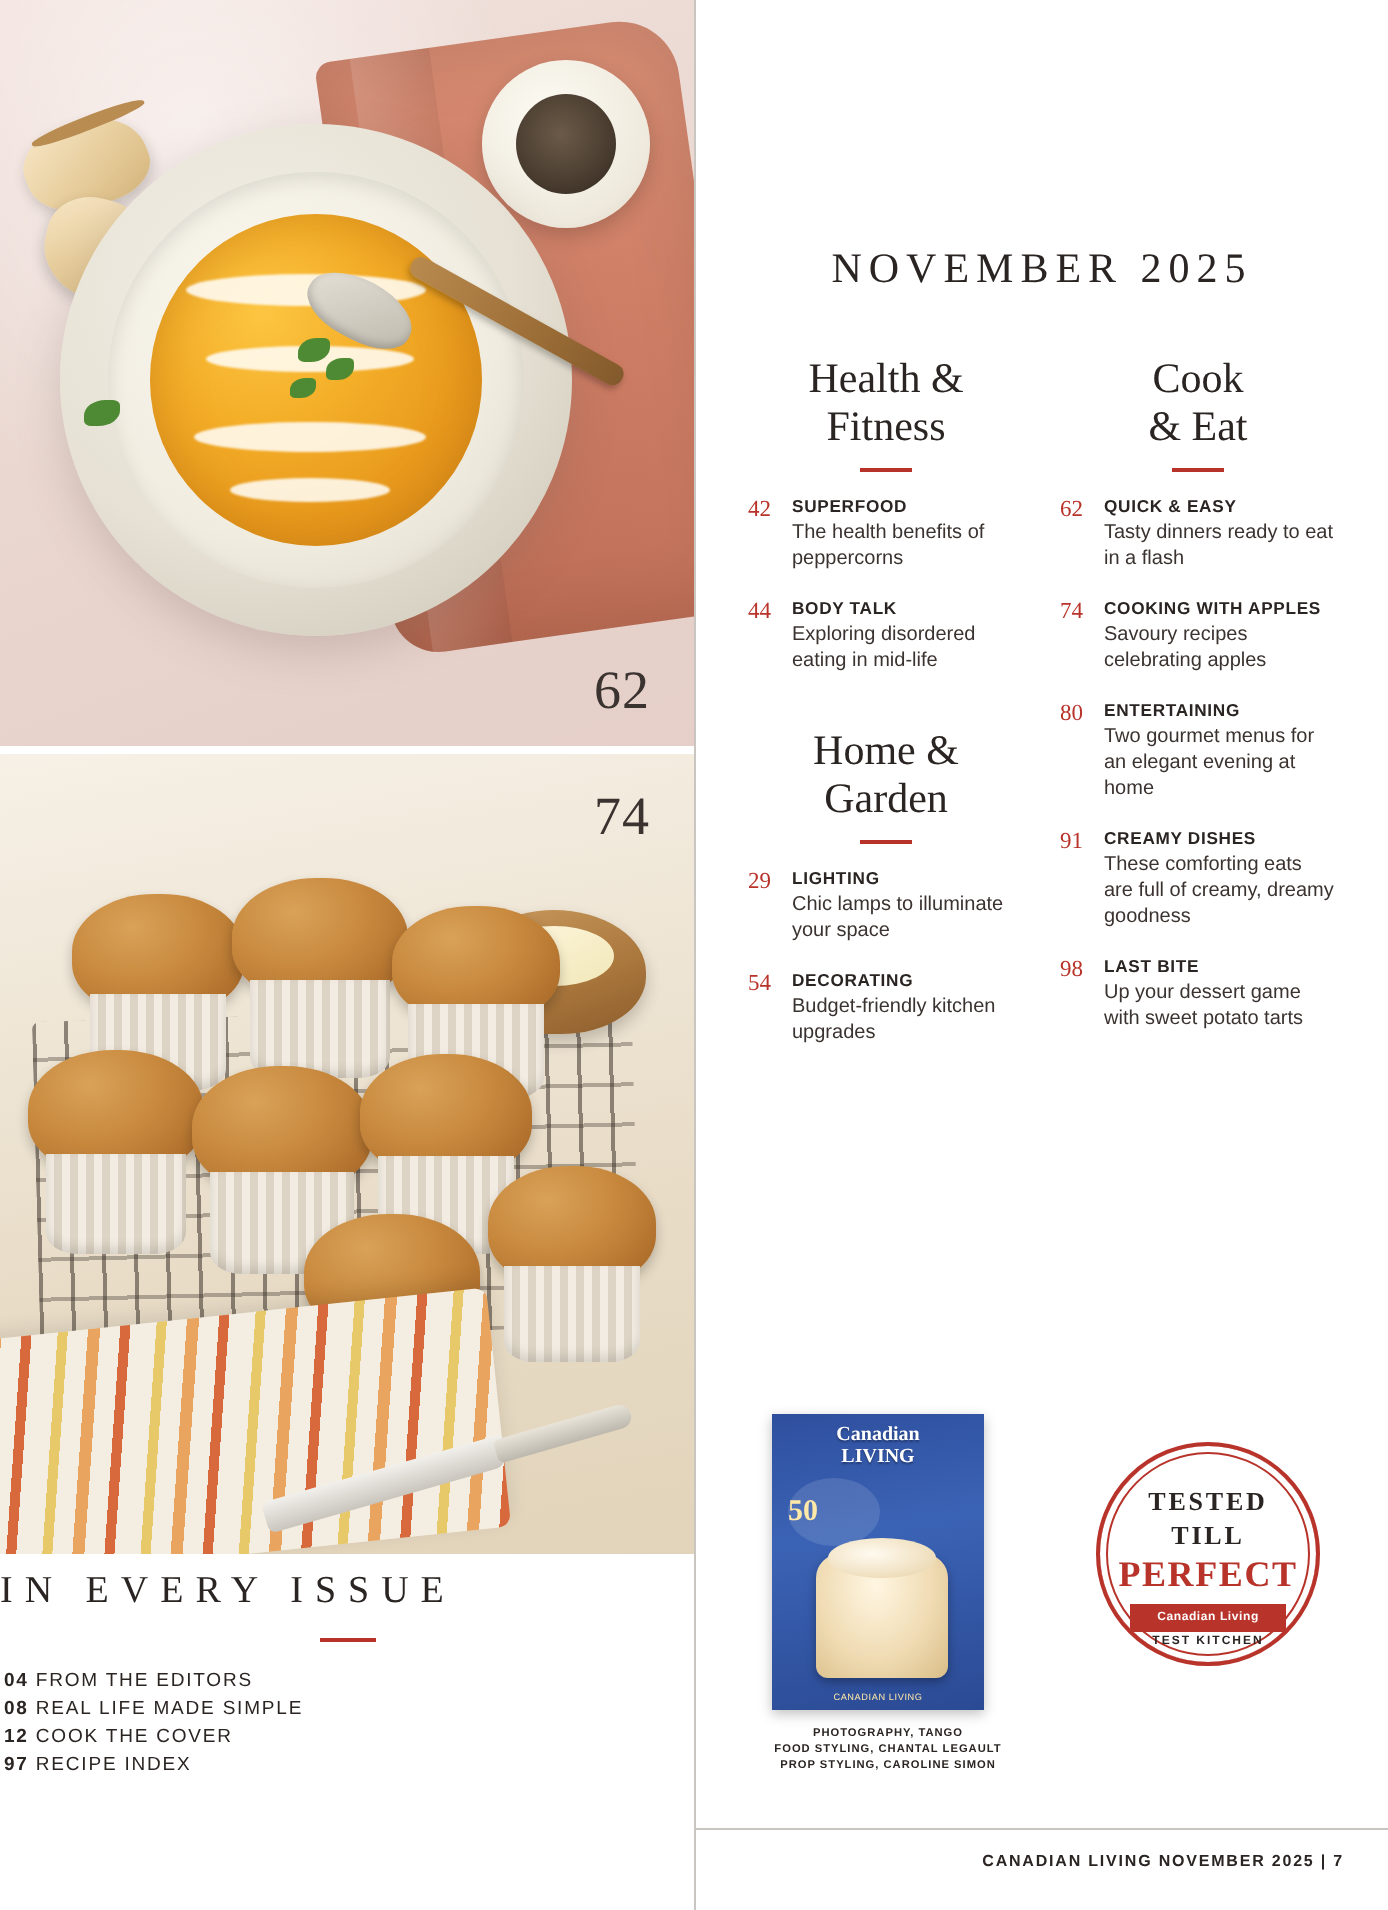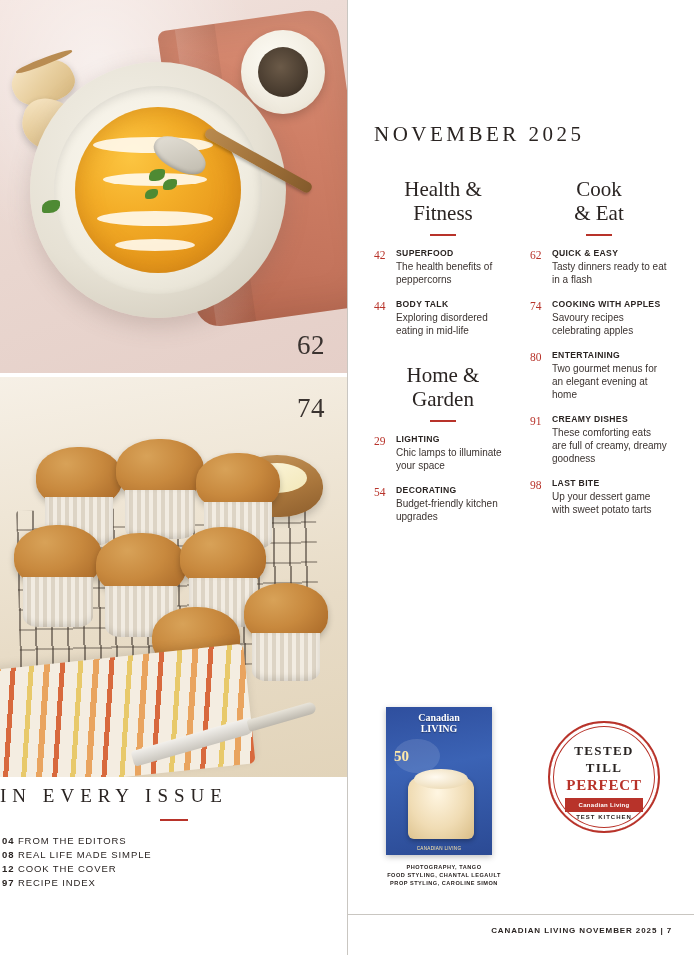--- a/index.html
+++ b/index.html
@@ -267,21 +267,21 @@
     position: absolute;
     left: 348px; top: 0;
     width: 346px; height: 955px;
     padding: 0 26px;
   }
   .issue-date {
     font-family: "Liberation Serif", serif;
     font-size: 21px;
     letter-spacing: 3.5px;
     color: #2a2422;
-    text-align: left;
+    text-align: center;
     margin-top: 122px;
   }
 
   .toc-cols {
     display: flex;
     margin-top: 30px;
     gap: 18px;
   }
   .toc-col { width: 50%; }
 
@@ -425,21 +425,21 @@
   .badge-till {
     font-family: "Liberation Serif", serif;
     font-size: 13px;
     font-weight: bold;
     letter-spacing: 1.4px;
     color: #2a2422;
     margin-top: 1px;
   }
   .badge-perfect {
     font-family: "Liberation Serif", serif;
-    font-size: 15px;
+    font-size: 18px;
     font-weight: bold;
     letter-spacing: 0.8px;
     color: #b8332a;
     margin-top: 1px;
   }
   .badge-bar {
     width: 78px; height: 14px;
     margin: 4px auto 0 auto;
     background: #b8332a;
     color: #fff;

